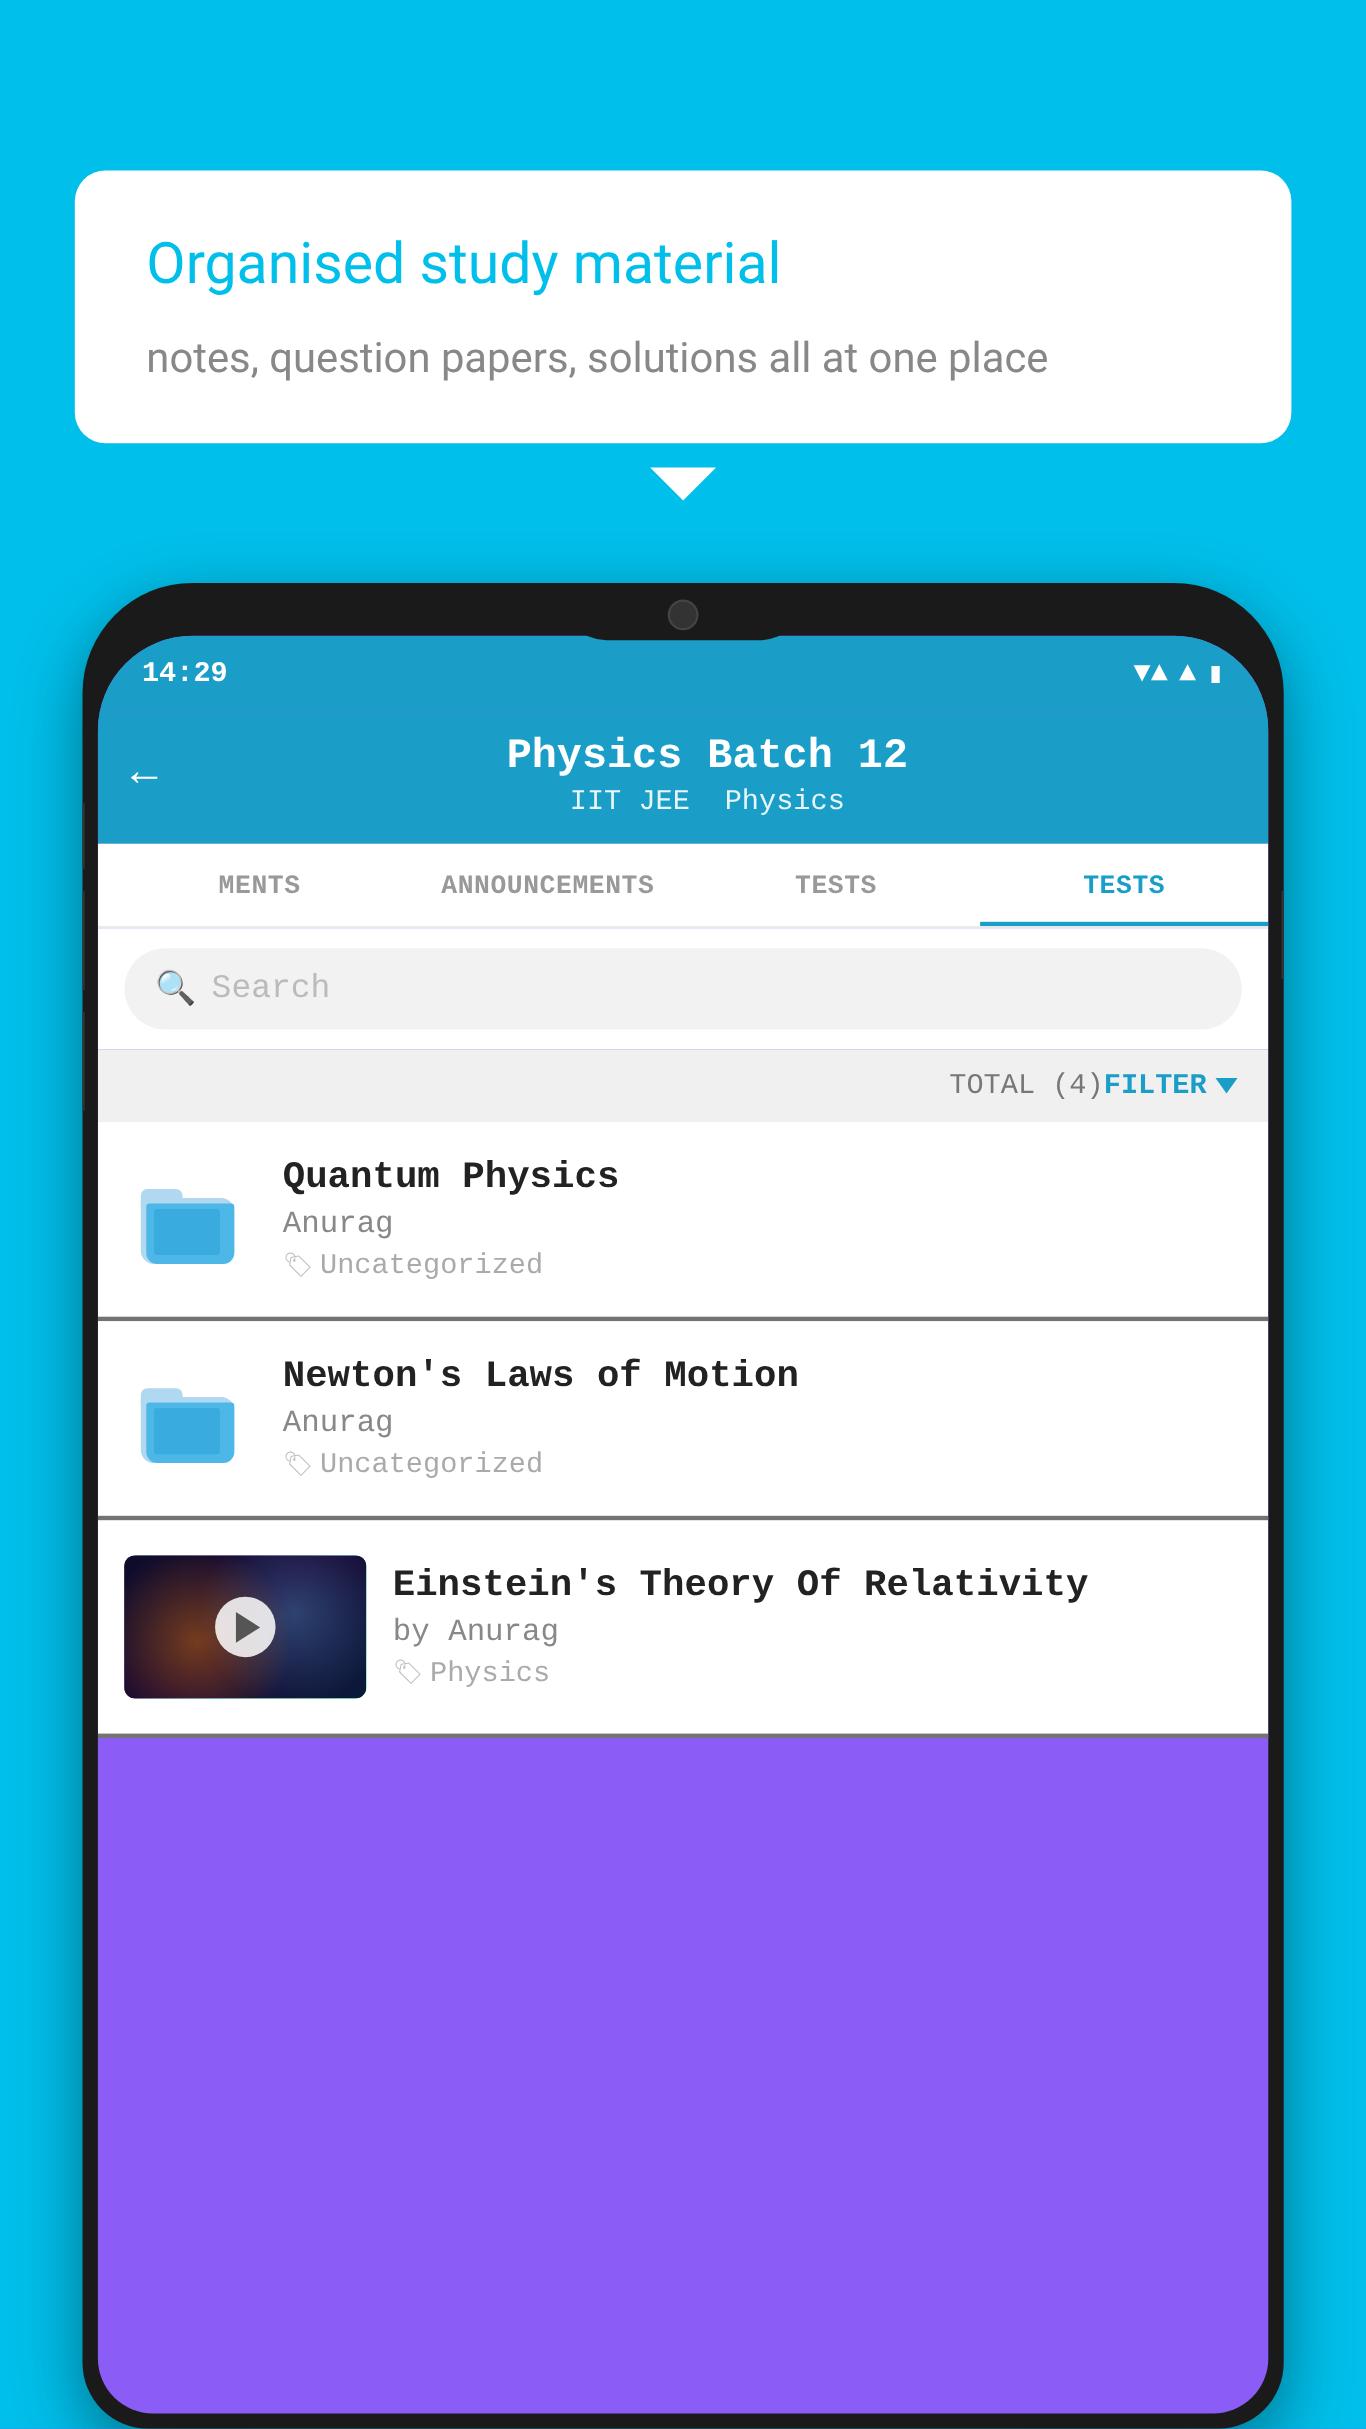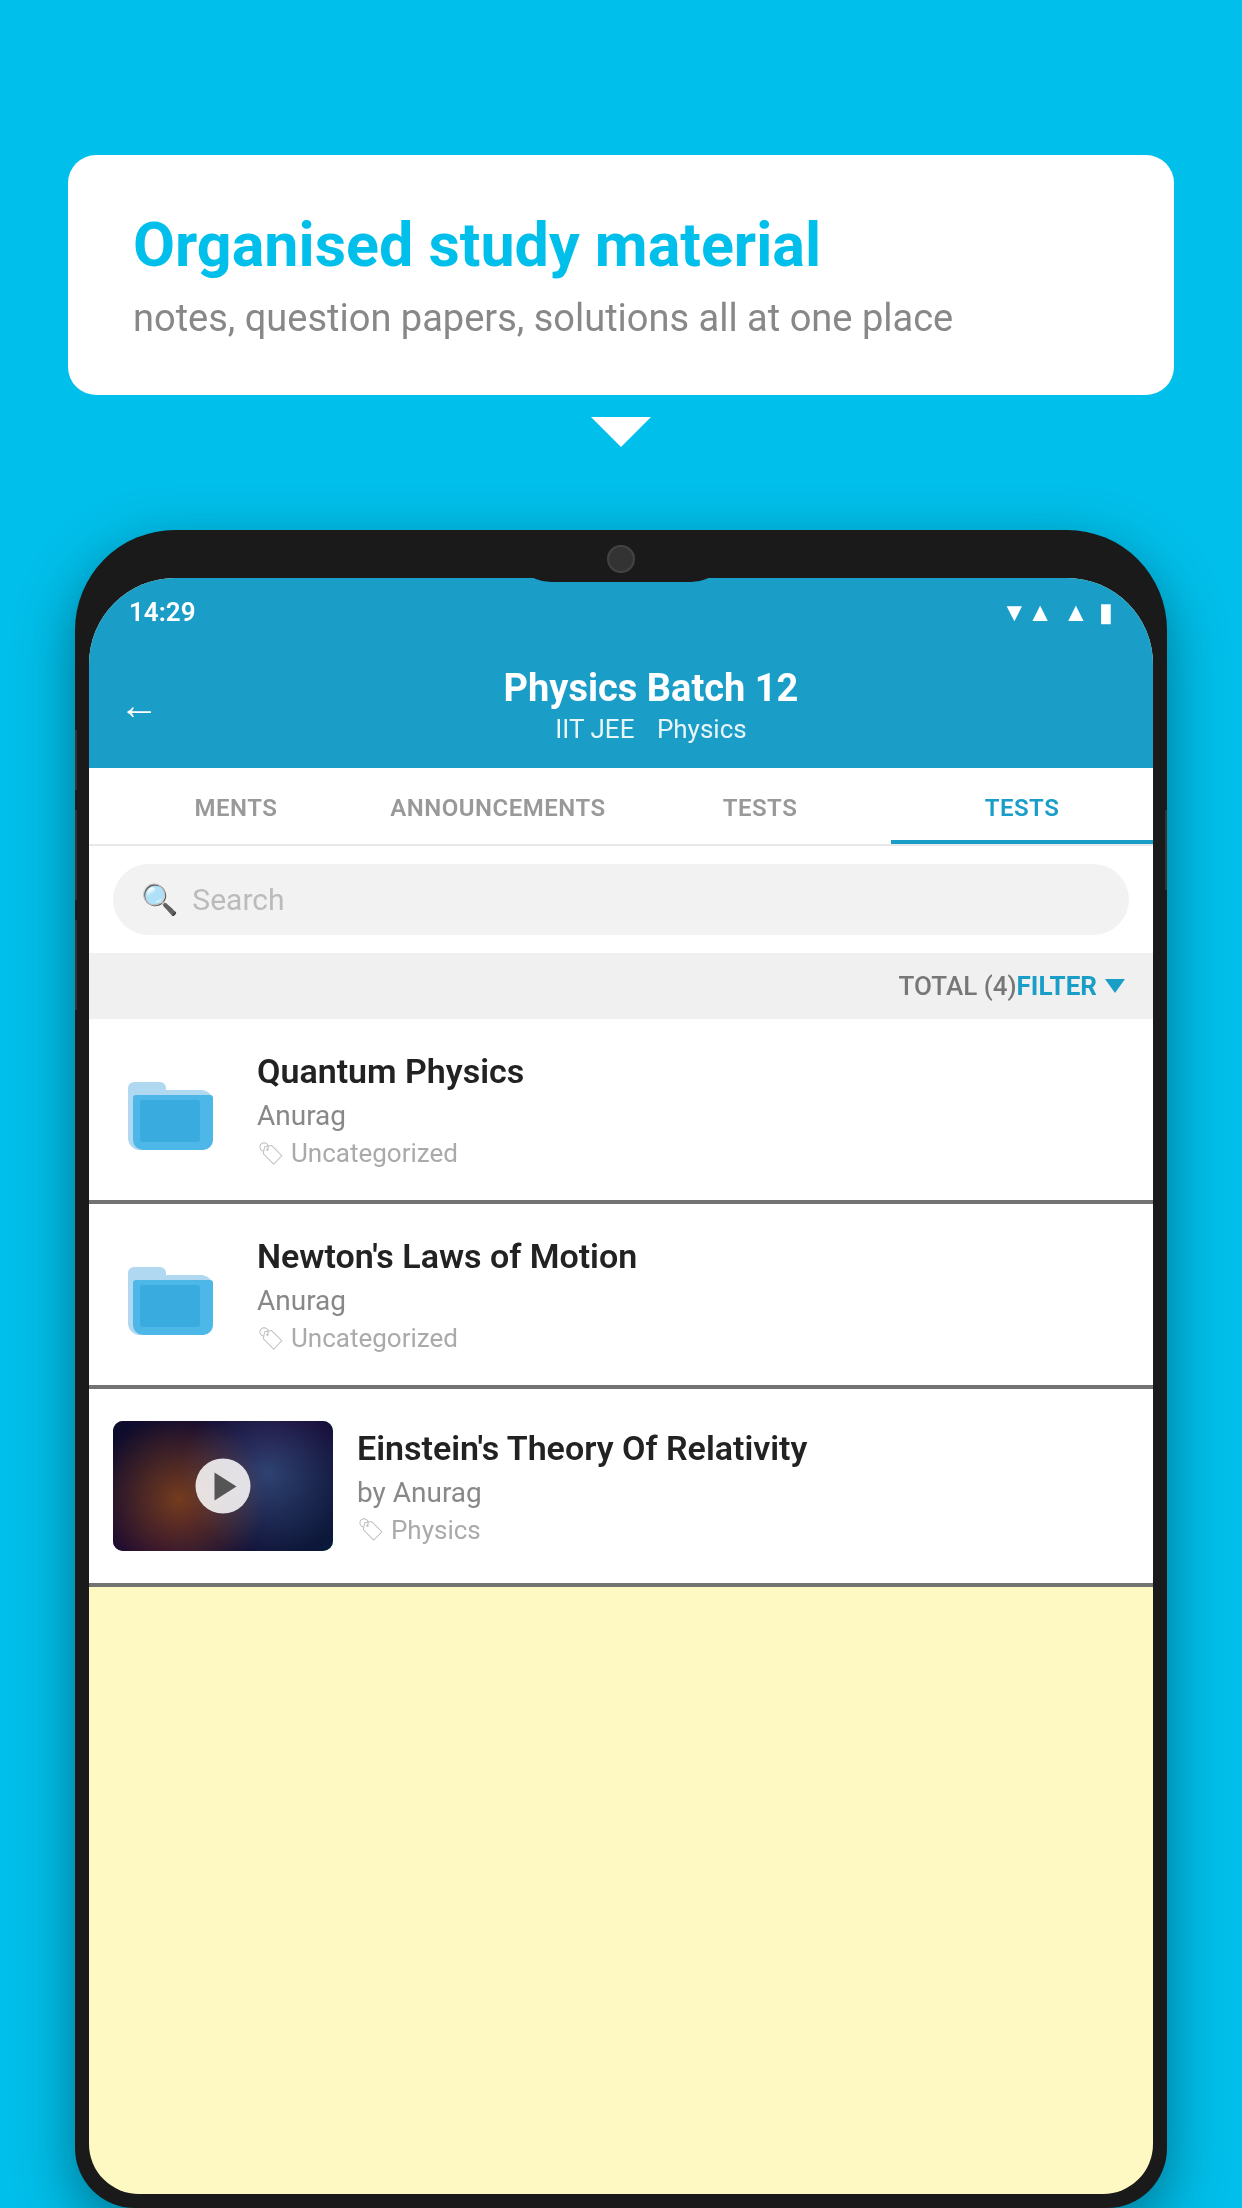--- a/index.html
+++ b/index.html
@@ -29,25 +29,25 @@
       content: '';
       position: absolute;
       bottom: -52px;
       left: 50%;
       transform: translateX(-50%);
       border: 30px solid transparent;
       border-top-color: white;
       border-bottom: none;
     }
     .speech-bubble-title {
-      font-size: 61px;
-      font-weight: 700;
+      font-size: 52px;
+      font-weight: 400;
       color: #00BFEA;
       line-height: 1.15;
-      margin-bottom: 16px;
+      margin-bottom: 34px;
     }
     .speech-bubble-sub {
       font-size: 38px;
       color: #888;
       font-weight: 400;
     }
 
     
     .phone-frame {
       position: absolute;
@@ -86,23 +86,24 @@
       border: 2px solid #444;
     }
 
     
     .phone-screen {
       position: absolute;
       top: 48px;
       left: 14px;
       right: 14px;
       bottom: 14px;
-      background: #fef9c3;
+      background: #8b5cf6;
       border-radius: 86px 86px 50px 50px;
       overflow: hidden;
+      font-family: Liberation Mono, monospace;
     }
 
     
     .status-bar {
       background: #1a9ec8;
       height: 68px;
       display: flex;
       align-items: center;
       justify-content: space-between;
       padding: 0 40px;

